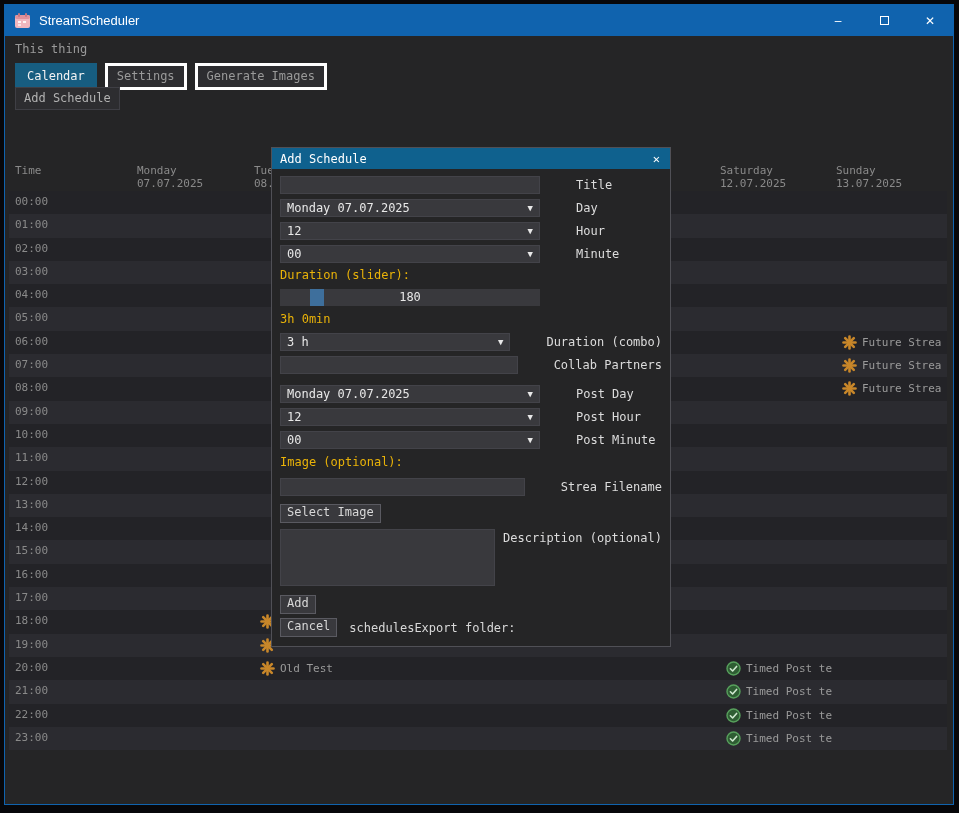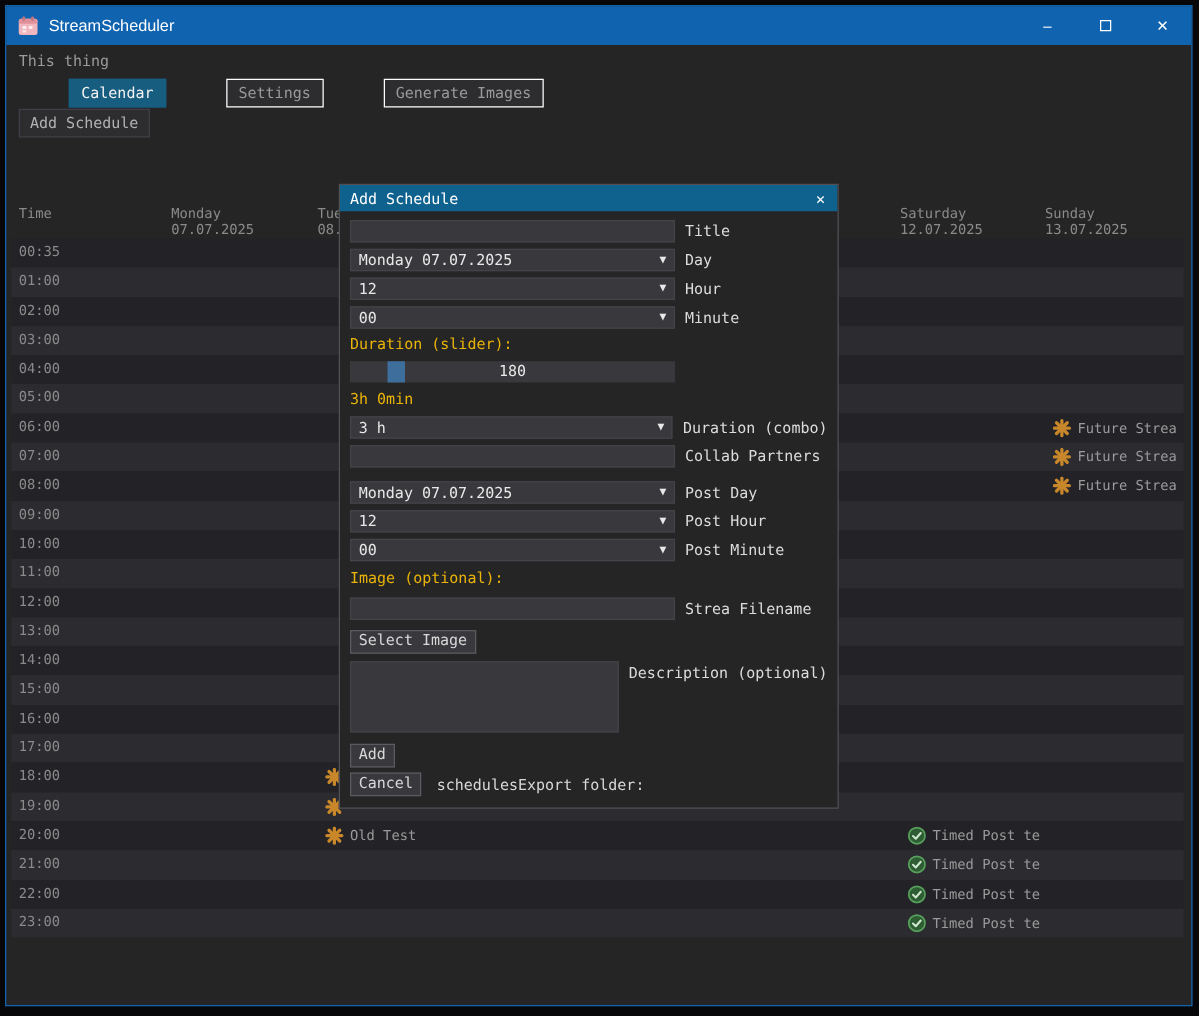--- a/index.html
+++ b/index.html
@@ -13,21 +13,21 @@
               font-family:"Liberation Sans", sans-serif; font-size:13px; }
   .app-icon { margin-left:9px; width:17px; height:16px; }
   .tb-title { margin-left:8px; }
   .tb-spacer { flex:1; }
   .win-btn { width:46px; height:31px; display:flex; align-items:center; justify-content:center;
              color:#fff; font-size:12px; }
   .max-glyph { width:9px; height:9px; border:1px solid #fff; display:inline-block; }
   
   .menu-text { position:absolute; left:10px; top:37px; font-size:12px; color:#9a9a9a; }
   .tabs { position:absolute; left:10px; top:58px; display:flex; gap:8px; }
-  .tab { padding:3px 9px 4px; font-size:12px; color:#9a9a9a; background:#2d2d30; border:1px solid #ffffff;margin-left:40px; }
+  .tab { padding:3px 9px 4px; font-size:12px; color:#9a9a9a; background:#2d2d30; border:3px solid #ffffff; }
   .tab.selected { background:#175d80; border-color:#175d80; color:#f2f2f2; }
   .btn-chrome { display:inline-block; padding:3px 8px 4px; font-size:12px; color:#b2b2b2;
                 background:#2d2d30; border:1px solid #3f3f45; }
   .add-btn { position:absolute; left:10px; top:82px; }
   .week-nav { position:absolute; left:10px; top:118px; display:flex; align-items:center; gap:7px; font-size:12px; }
   .week-label { color:#9a9a9a; padding:0 2px; }
   
   .cal { position:absolute; left:4px; top:157px; width:938px; }
   .cal-header { position:relative; height:29px; }
   .col-head { position:absolute; top:2px; font-size:11px; line-height:13px; color:#8a8a8a; white-space:pre; }
@@ -39,21 +39,21 @@
   .entry { position:absolute; height:23px; display:flex; align-items:center; gap:5px; overflow:hidden; }
   .entry svg { flex:0 0 auto; }
   .entry .etxt { font-size:11px; color:#9a9a9a; white-space:nowrap; }
   
   .dialog { position:absolute; left:266px; top:142px; width:400px; height:500px;
             background:#252526; border:1px solid #505056; overflow:hidden; z-index:10; }
   .dlg-title { height:21px; background:#0f618e; display:flex; align-items:center;
                color:#fff; font-size:12px; padding:0 8px; }
   .dlg-close { margin-left:auto; color:#fff; font-size:12px; padding:0 2px; }
   .dlg-body { padding:7px 8px 0; }
-  .frow { display:flex; align-items:center; margin-bottom:5px; }
+  .frow { display:flex; align-items:center; margin-bottom:5px;gap:28px; }
   .control { width:260px; height:18px; background:#39393d; border:1px solid #434349;
              color:#e8e8e8; font-size:12px; display:flex; align-items:center; padding:0 6px; }
   .combo .arrow { margin-left:auto; font-size:9px; color:#e8e8e8; }
   .flabel { margin-left:8px; font-size:12px; color:#dcdcdc; white-space:pre; }
   .slabel { font-size:12px; color:#eab308; margin:3px 0 7px; }
   .slider { position:relative; width:260px; height:17px; background:#39393d; margin-bottom:6px; }
   .slider .handle { position:absolute; left:30px; top:0; width:14px; height:17px; background:#3e6f9c; }
   .slider .sval { position:absolute; left:0; right:0; top:0; text-align:center;
                   line-height:17px; font-size:12px; color:#e8e8e8; }
   .gap-top { margin-top:11px; }
@@ -107,21 +107,21 @@
         <span class="col-head" style="left: 128px;"><div>Monday</div><div>07.07.2025</div></span>
         <span class="col-head" style="left: 245px;"><div>Tuesday</div><div>08.07.2025</div></span>
         <span class="col-head" style="left: 361px;"><div>Wednesday</div><div>09.07.2025</div></span>
         <span class="col-head" style="left: 478px;"><div>Thursday</div><div>10.07.2025</div></span>
         <span class="col-head" style="left: 594px;"><div>Friday</div><div>11.07.2025</div></span>
         <span class="col-head" style="left: 711px;"><div>Saturday</div><div>12.07.2025</div></span>
         <span class="col-head" style="left: 827px;"><div>Sunday</div><div>13.07.2025</div></span>
       </div>
     <div class="cal-rows" id="cal-rows">
         <div class="cal-row dark">
-          <span class="time-label">00:35</span>
+          <span class="time-label">00:00</span>
         </div>
         <div class="cal-row light">
           <span class="time-label">01:00</span>
         </div>
         <div class="cal-row dark">
           <span class="time-label">02:00</span>
         </div>
         <div class="cal-row light">
           <span class="time-label">03:00</span>
         </div>

